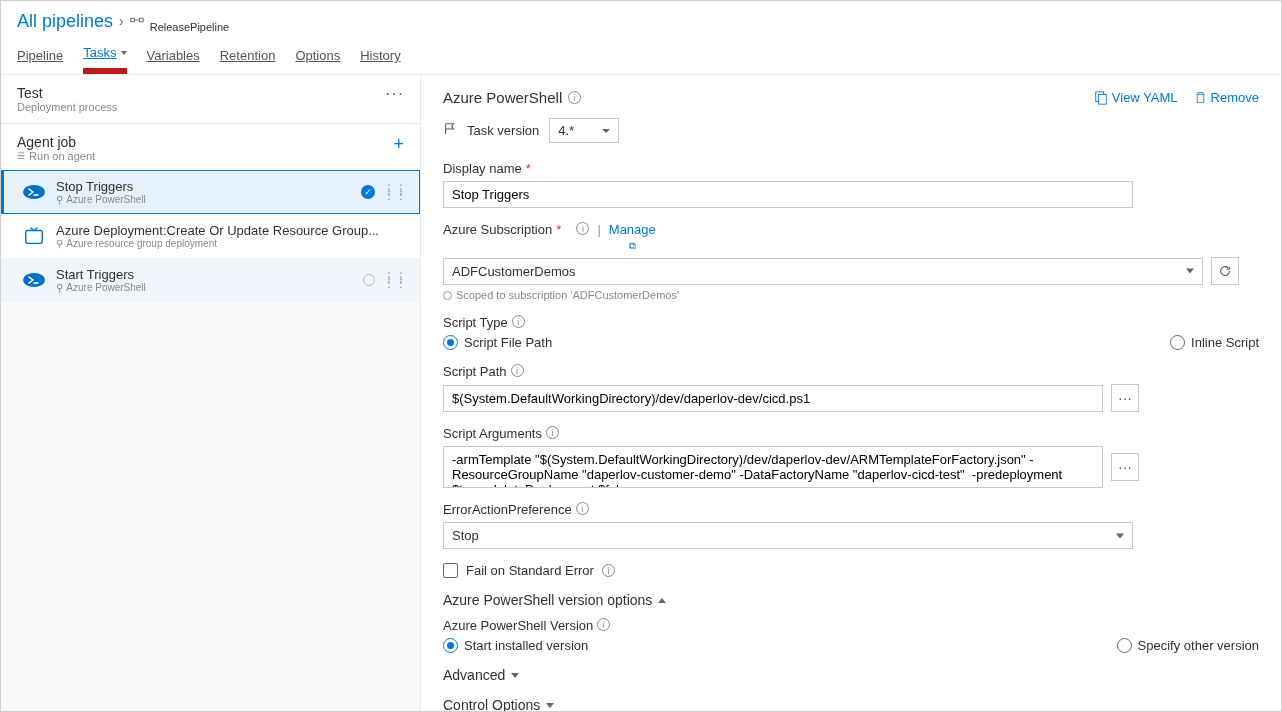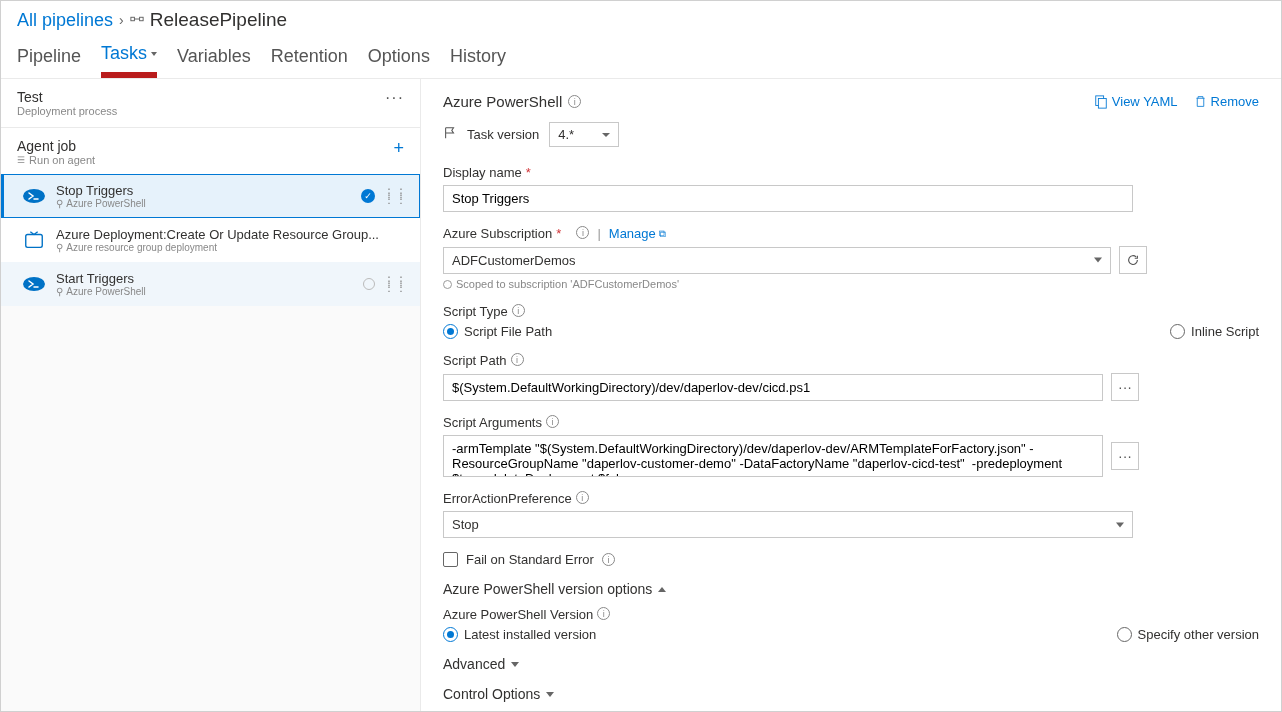--- a/index.html
+++ b/index.html
@@ -14,28 +14,28 @@
     border: 1px solid #d0d0d0;
   }
   .breadcrumb {
     display: flex;
     align-items: center;
     padding: 8px 16px 4px 16px;
   }
   .breadcrumb a { color: #0078d4; text-decoration: none; font-size: 18px; }
   .breadcrumb .chev { margin: 0 6px; color: #666; font-size: 14px; }
   .breadcrumb .pipe-icon { margin-right: 6px; color: #555; display: inline-block; }
-  .breadcrumb .title { font-size: 19px; color: #323130; }
+  .breadcrumb .title { font-size: 11px; color: #323130; margin-top: 12px; }
   .tabs {
     display: flex;
     padding: 0 16px;
     border-bottom: 1px solid #eaeaea;
     gap: 20px;
   }
-  .tab { padding: 8px 0; color: #555; font-size: 18px; cursor: pointer; display:flex; align-items:center; gap:4px;}
+  .tab { padding: 8px 0; color: #555; font-size: 13px; cursor: pointer; display:flex; align-items:center; gap:4px;text-decoration:underline;}
   .tab.active { color: #0078d4; border-bottom: 6px solid #b91c1c; font-weight: 400; }
   .content {
     display: flex;
     height: calc(100% - 70px);
   }
   .left-panel {
     width: 420px;
     border-right: 1px solid #eaeaea;
     background: #fafafa;
   }
@@ -132,42 +132,42 @@
     display: inline-flex; align-items: center; justify-content: center;
     font-size: 9px; color: #888;
   }
   .text-input, .textarea-input {
     width: 690px; border: 1px solid #c8c8c8; padding: 5px 8px;
     font-size: 13px; font-family: inherit; background: #fff;
   }
   .textarea-input { resize: none; }
   .input-with-btn { display: flex; align-items: center; gap: 8px; }
   .select-input {
-    width: 668px; border: 1px solid #c8c8c8; padding: 5px 8px;
+    width: 760px; border: 1px solid #c8c8c8; padding: 5px 8px;
     font-size: 13px; position: relative; background: #fff;
   }
   .select-input.wide { width: 690px; }
   .select-caret {
     position: absolute; right: 8px; top: 50%; transform: translateY(-50%);
     border-left: 4px solid transparent; border-right: 4px solid transparent;
     border-top: 5px solid #666;
   }
   .refresh-btn {
     width: 28px; height: 28px; border: 1px solid #c8c8c8;
     display: flex; align-items: center; justify-content: center;
     cursor: pointer; background: #fff;
   }
   .browse-btn {
     width: 28px; height: 28px; border: 1px solid #c8c8c8;
     display: flex; align-items: center; justify-content: center;
     cursor: pointer; background: #fff; font-size: 14px; color: #555;
   }
   .scope-hint { font-size: 11px; color: #888; display:flex; align-items:center; gap:4px; margin-top:4px;}
   .scope-hint .circ { width:9px; height:9px; border:1px solid #999; border-radius:50%; }
-  .manage-link { color: #0078d4; text-decoration: none; font-size: 13px; display:inline-flex; align-items:center; gap:3px;}
+  .manage-link { color: #0078d4; text-decoration: none; font-size: 13px; display:inline-flex; align-items:center; gap:3px;flex-direction:column;}
   .sep { color: #999; margin: 0 4px; }
   .radio-row { display: flex; gap: 24px; margin-top: 3px; justify-content: space-between; }
   .radio-opt { display: flex; align-items: center; gap: 6px; font-size: 13px; }
   .radio {
     width: 15px; height: 15px; border: 1px solid #666; border-radius: 50%;
     display: flex; align-items: center; justify-content: center;
   }
   .radio.checked::after {
     content: ""; width: 7px; height: 7px; background: #0078d4; border-radius: 50%;
   }
@@ -436,21 +436,21 @@
     </div>
 
     <div class="form-group">
       <div class="form-label">
         <span>Azure PowerShell Version</span>
         <span class="info-icon">i</span>
       </div>
       <div class="radio-row">
         <div class="radio-opt">
           <div class="radio checked"></div>
-          <span>Latest installed version</span>
+          <span>Start installed version</span>
         </div>
         <div class="radio-opt">
           <div class="radio"></div>
           <span>Specify other version</span>
         </div>
       </div>
     </div>
 
     <div class="section-header">
       <span>Advanced</span>

